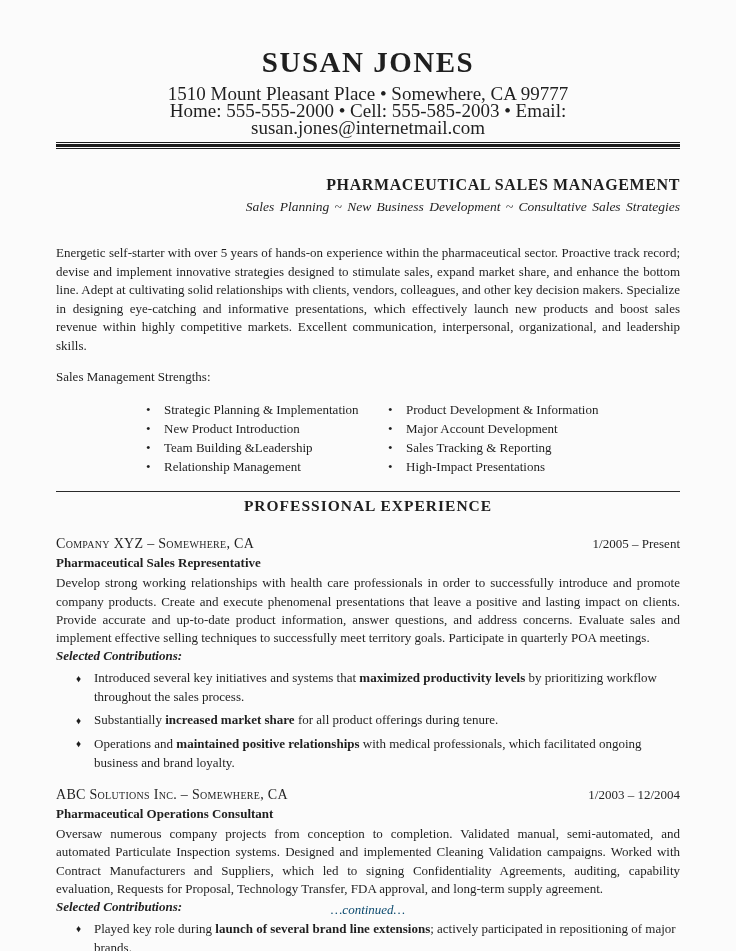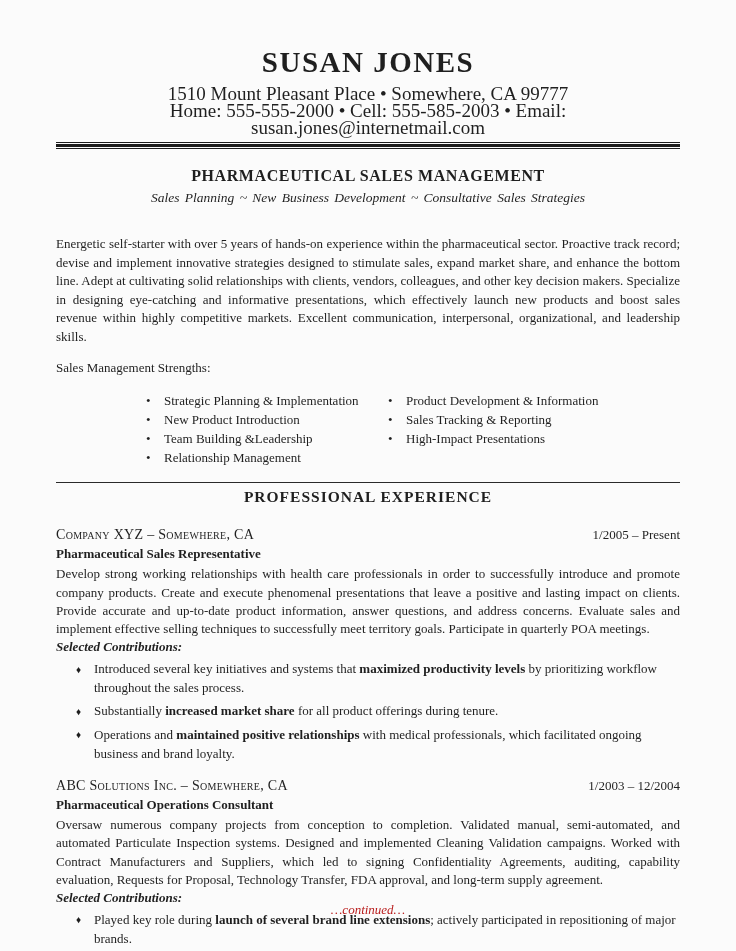--- a/index.html
+++ b/index.html
@@ -33,21 +33,21 @@
     height: 7px;
     background: linear-gradient(to bottom,
       #1c1c1c 0px, #1c1c1c 1px,
       transparent 1px, transparent 2px,
       #1c1c1c 2px, #1c1c1c 5px,
       transparent 5px, transparent 6px,
       #1c1c1c 6px, #1c1c1c 7px);
   }
 
   
-  .headline { text-align: center; margin-top: 17px; }
+  .headline { text-align: right; margin-top: 26px; }
   .headline-title {
     font-size: 16px;
     font-weight: 700;
     letter-spacing: 0.6px;
     line-height: 20px;
   }
   .headline-subtitle {
     font-style: italic;
     font-size: 13.5px;
     line-height: 18px;
@@ -116,21 +116,21 @@
   }
 
   
   .footer-continued {
     position: absolute;
     left: 0; right: 0;
     bottom: 32px;
     text-align: center;
     font-style: italic;
     font-size: 13px;
-    color: #b91c1c;
+    color: #0c4a6e;
   }
 </style>
 </head>
 <body>
 
 <div class="page">
 
   <div class="resume-header">
     <div class="person-name">SUSAN JONES</div>
     <div class="addr-line">1510 Mount Pleasant Place • Somewhere, CA 99777</div>
@@ -149,20 +149,21 @@
     <div class="strengths-heading">Sales Management Strengths:</div>
     <div class="strengths-cols">
       <ul class="strengths-col left">
         <li class="strength-item">Strategic Planning &amp; Implementation</li>
         <li class="strength-item">New Product Introduction</li>
         <li class="strength-item">Team Building &amp;Leadership</li>
         <li class="strength-item">Relationship Management</li>
       </ul>
       <ul class="strengths-col right">
         <li class="strength-item">Product Development &amp; Information</li>
+        <li class="strength-item">Major Account Development</li>
         <li class="strength-item">Sales Tracking &amp; Reporting</li>
         <li class="strength-item">High-Impact Presentations</li>
       </ul>
     </div>
   </div>
 
   <div class="experience">
     <div class="experience-heading">PROFESSIONAL EXPERIENCE</div>
 
     <div class="job">

